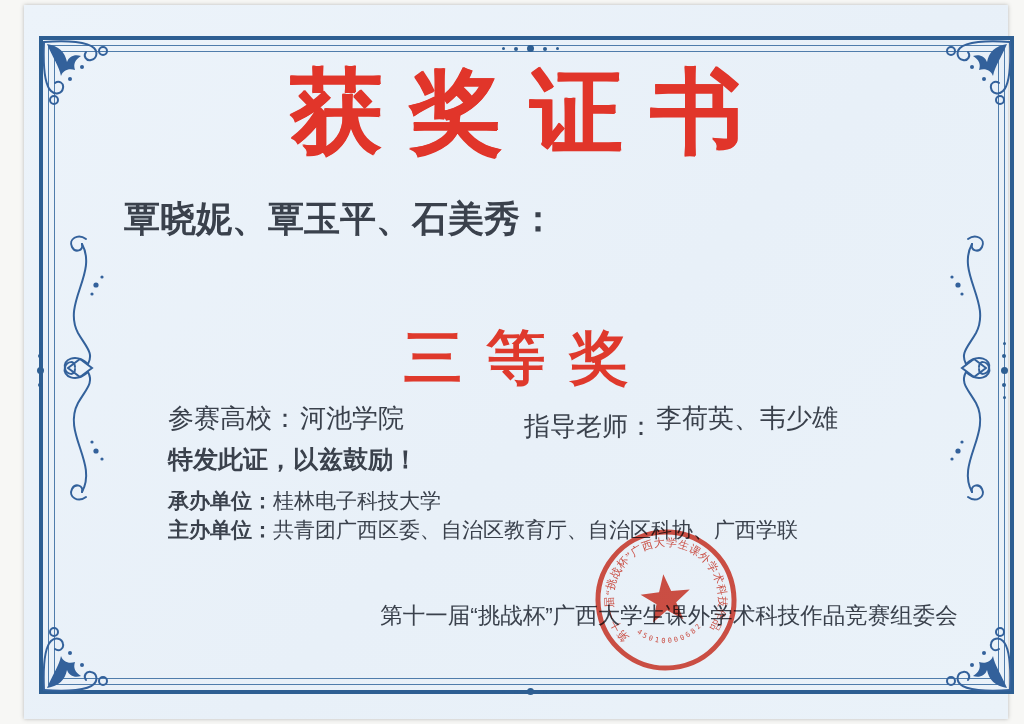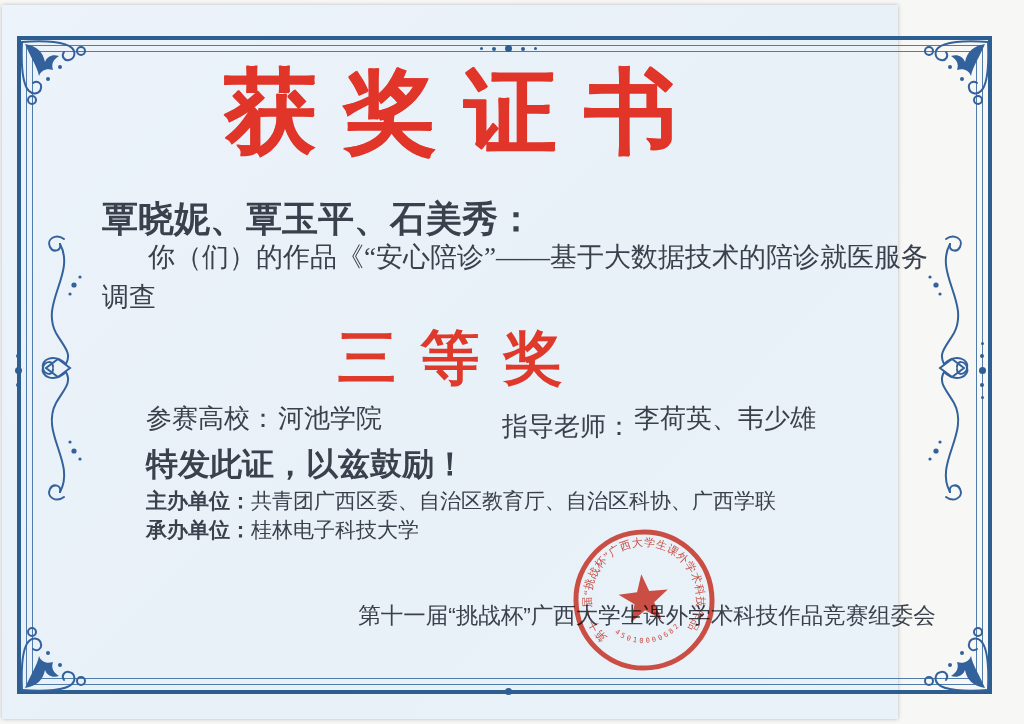--- a/index.html
+++ b/index.html
@@ -2,21 +2,21 @@
 <html><head>
 <meta charset="utf-8">
 <style>
   html,body{margin:0;padding:0;}
   body{
     width:1024px;height:724px;position:relative;overflow:hidden;
     background:#f7f7f5;
     font-family:"Liberation Serif", serif;
   }
   .paper{
-    position:absolute;left:2px;top:5px;width:896px;height:714px;
+    position:absolute;left:24px;top:5px;width:984px;height:714px;
     background:linear-gradient(135deg,#ecf3fa 0%,#e8f0f8 55%,#eaf2f9 100%);
     box-shadow:0 0 4px rgba(0,0,0,.25);
   }
   
   .frame-thick{
     position:absolute;left:15px;top:31px;width:975px;height:658px;
     border:4px solid #2d5e92;box-sizing:border-box;
   }
   .frame-thin-outer{
     position:absolute;left:24px;top:40px;width:957px;height:640px;
@@ -69,21 +69,21 @@
   }
   .schoolrow{position:absolute;left:0;top:396px;width:100%;
     font-size:26px;color:#3a414c;}
   .schoolrow .label{position:absolute;font-weight:normal;
     font-family:"Liberation Sans",sans-serif;}
   .schoolrow .value{position:absolute;font-family:"Liberation Serif",serif;}
   .lbl-school{left:144px;} .val-school{left:276px;text-align:right;}
   .lbl-advisor{left:500px;margin-top:8px;} .val-advisor{left:632px;}
   .issue{
     position:absolute;left:144px;top:438px;
-    font-size:32px;font-weight:bold;color:#3a414c;
+    font-size:25px;font-weight:bold;color:#3a414c;
     font-family:Liberation Serif, serif;
   }
   .orglist{
     position:absolute;left:144px;top:481px;
     font-size:21px;line-height:29px;color:#3a414c;
     font-family:"Liberation Sans",sans-serif;
   }
   .orglist .olabel{font-weight:600;}
   .sigblock{
     position:absolute;left:320px;top:595px;width:650px;text-align:center;
@@ -189,40 +189,39 @@
       <span class="d-l"></span>
       <span class="d-m"></span>
       <span class="d-s"></span>
   </div>
 
   <div class="title">获奖证书</div>
 
   <div class="recipients">覃晓妮、覃玉平、石美秀：</div>
 
   <div class="bodytext">
-    <div class="indent">你（们）的作品《“安心陪诊”——基于大数据技术的陪诊就医服务调查</div>
   </div>
 
   <div class="award">三等奖</div>
 
   <div class="schoolrow">
     <span class="label lbl-school">参赛高校：</span>
     <span class="value val-school">河池学院</span>
     <span class="label lbl-advisor">指导老师：</span>
     <span class="value val-advisor">李荷英、韦少雄</span>
   </div>
 
   <div class="issue">特发此证，以兹鼓励！</div>
 
   <div class="orglist">
     <div>
-      <span class="olabel">主办单位：</span><span>共青团广西区委、自治区教育厅、自治区科协、广西学联</span>
+      <span class="olabel">承办单位：</span><span>桂林电子科技大学</span>
     </div>
     <div>
-      <span class="olabel">承办单位：</span><span>桂林电子科技大学</span>
+      <span class="olabel">主办单位：</span><span>共青团广西区委、自治区教育厅、自治区科协、广西学联</span>
     </div>
   </div>
 
   <div class="sigblock">
     <div>第十一届“挑战杯”广西大学生课外学术科技作品竞赛组委会</div>
   </div>
 
   <svg class="seal" viewBox="0 0 146 146">
     <circle cx="73" cy="73" r="68" fill="none" stroke="#d93a2b" stroke-width="5"></circle>
     <polygon fill="#d93a2b" points="73,47 79.1,64.6 97.7,65 82.9,76.2 88.3,94 73,83.4 57.7,94 63.1,76.2 48.3,65 66.9,64.6"></polygon>

